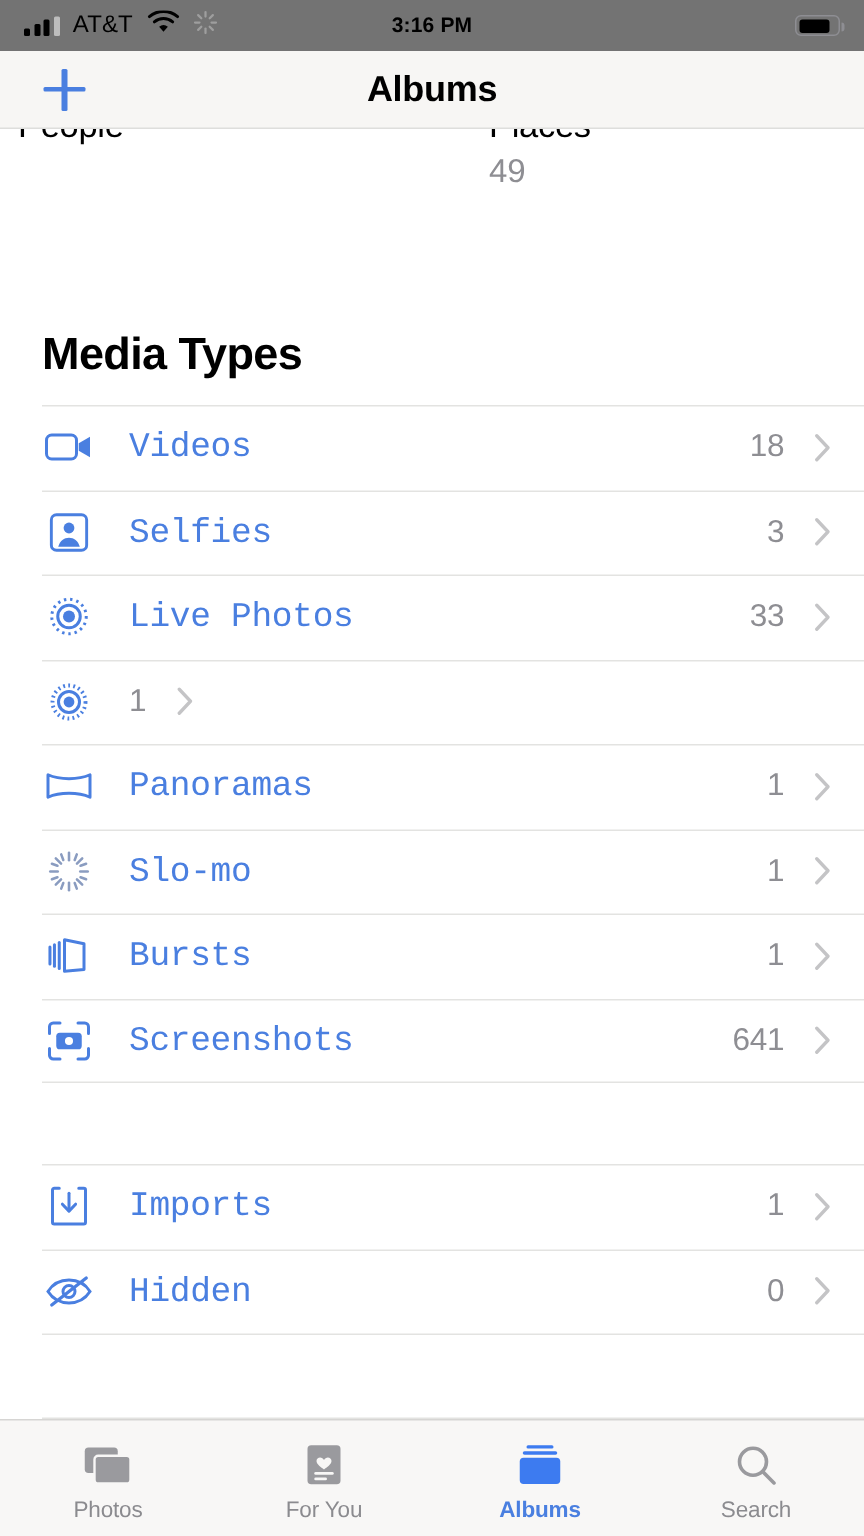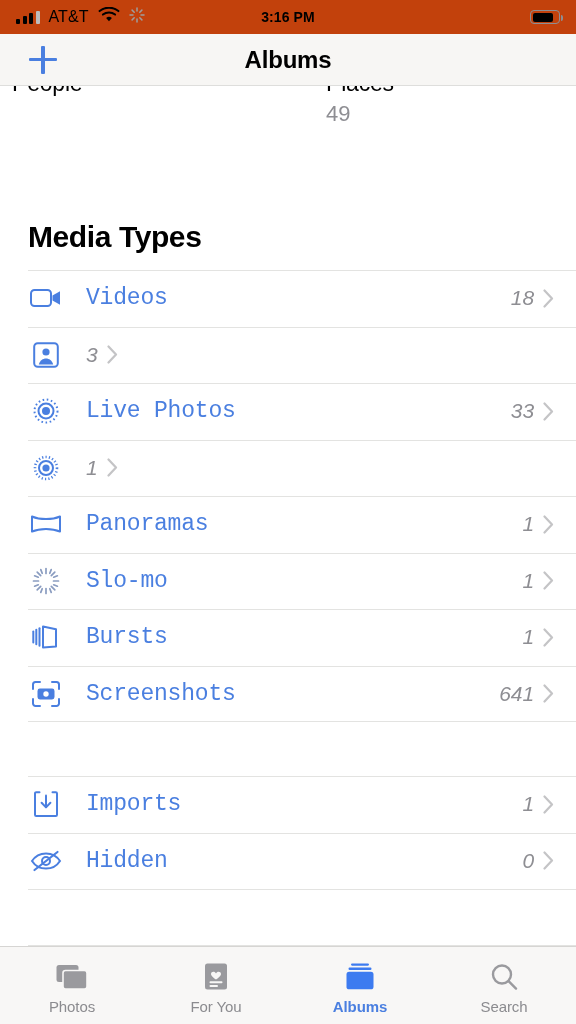--- a/index.html
+++ b/index.html
@@ -8,21 +8,21 @@
     background:#ffffff;
     font-family:"Liberation Sans", sans-serif;
     -webkit-font-smoothing:antialiased;
     overflow:hidden;
   }
   #screen { position:relative; width:576px; height:1024px; background:#fff; overflow:hidden; }
 
   
   .statusbar{
     position:absolute; top:0; left:0; width:576px; height:34px;
-    background:#c2410c;
+    background:#737373;
     display:flex; align-items:center;
     padding:0 16px;
     z-index:40;
     justify-content:center;
   }
   .sb-left{ display:flex; align-items:center; gap:9px; }
   .sb-center{ position:absolute; left:0; right:0; text-align:center; pointer-events:none; }
   .sb-time{ font-size:14px; font-weight:600; color:#000; letter-spacing:.1px; }
   .sb-right{ margin-left:auto; display:flex; align-items:center; }
   .carrier{ font-size:16px; font-weight:500; color:#000; letter-spacing:.1px; }
@@ -104,21 +104,21 @@
     width:36px; height:34px; flex:0 0 36px;
     display:flex; align-items:center; justify-content:center;
     margin-right:22px;
   }
   .row .label{
     font-size:23px; color:#4a7fe0; letter-spacing:-.2px; flex:1 1 auto;
     white-space:nowrap;
     font-family:Liberation Mono, monospace;
   }
   .row .count{
-    font-size:21px; color:#8e8e93; margin-right:9px; letter-spacing:-.1px;font-style:italic;
+    font-size:21px; color:#8e8e93; margin-right:20px; letter-spacing:-.1px;
   }
   .chev{ width:11px; height:19px; flex:0 0 11px; }
   .chev svg{ display:block; }
 
   
   .tabbar{
     position:absolute; left:0; bottom:0; width:576px; height:78px;
     background:#f8f7f6;
     border-top:1px solid #d6d5d3;
     display:flex; z-index:35;
@@ -217,20 +217,21 @@
         </div>
 
         <div class="row">
           <span class="icon">
             <svg width="26" height="26" viewBox="0 0 26 26">
               <rect x="1.2" y="1.2" width="23.6" height="23.6" rx="3.5" fill="none" stroke="#4a7fe0" stroke-width="2"></rect>
               <circle cx="13" cy="10" r="3.6" fill="#4a7fe0"></circle>
               <path d="M5.8 22.5c1.1-4 4-6 7.2-6s6.1 2 7.2 6z" fill="#4a7fe0"></path>
             </svg>
           </span>
+          <span class="label">Selfies</span>
           <span class="count">3</span>
           <span class="chev">
             <svg width="11" height="19" viewBox="0 0 11 19">
                 <path d="M1.5 1.5 9 9.5 1.5 17.5" fill="none" stroke="#c4c4c6" stroke-width="2.2" stroke-linecap="round" stroke-linejoin="round"></path>
               </svg>
           </span>
         </div>
 
         <div class="row">
           <span class="icon">

